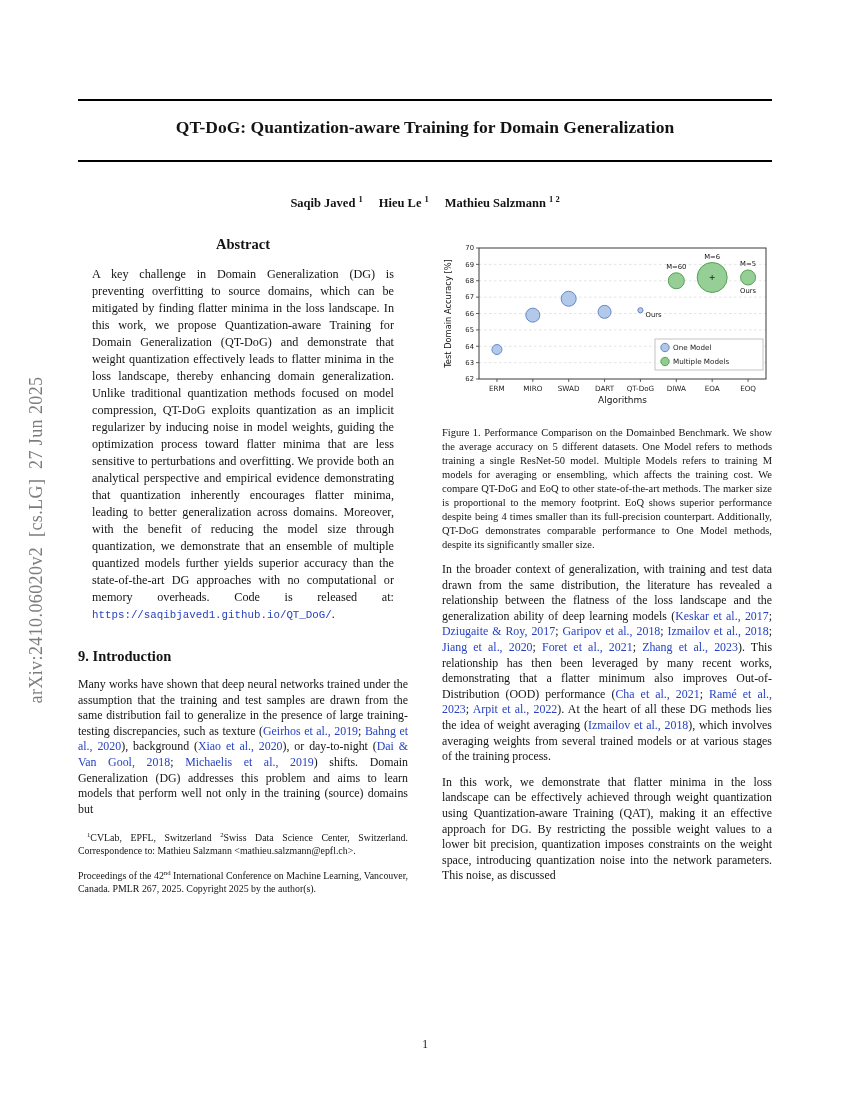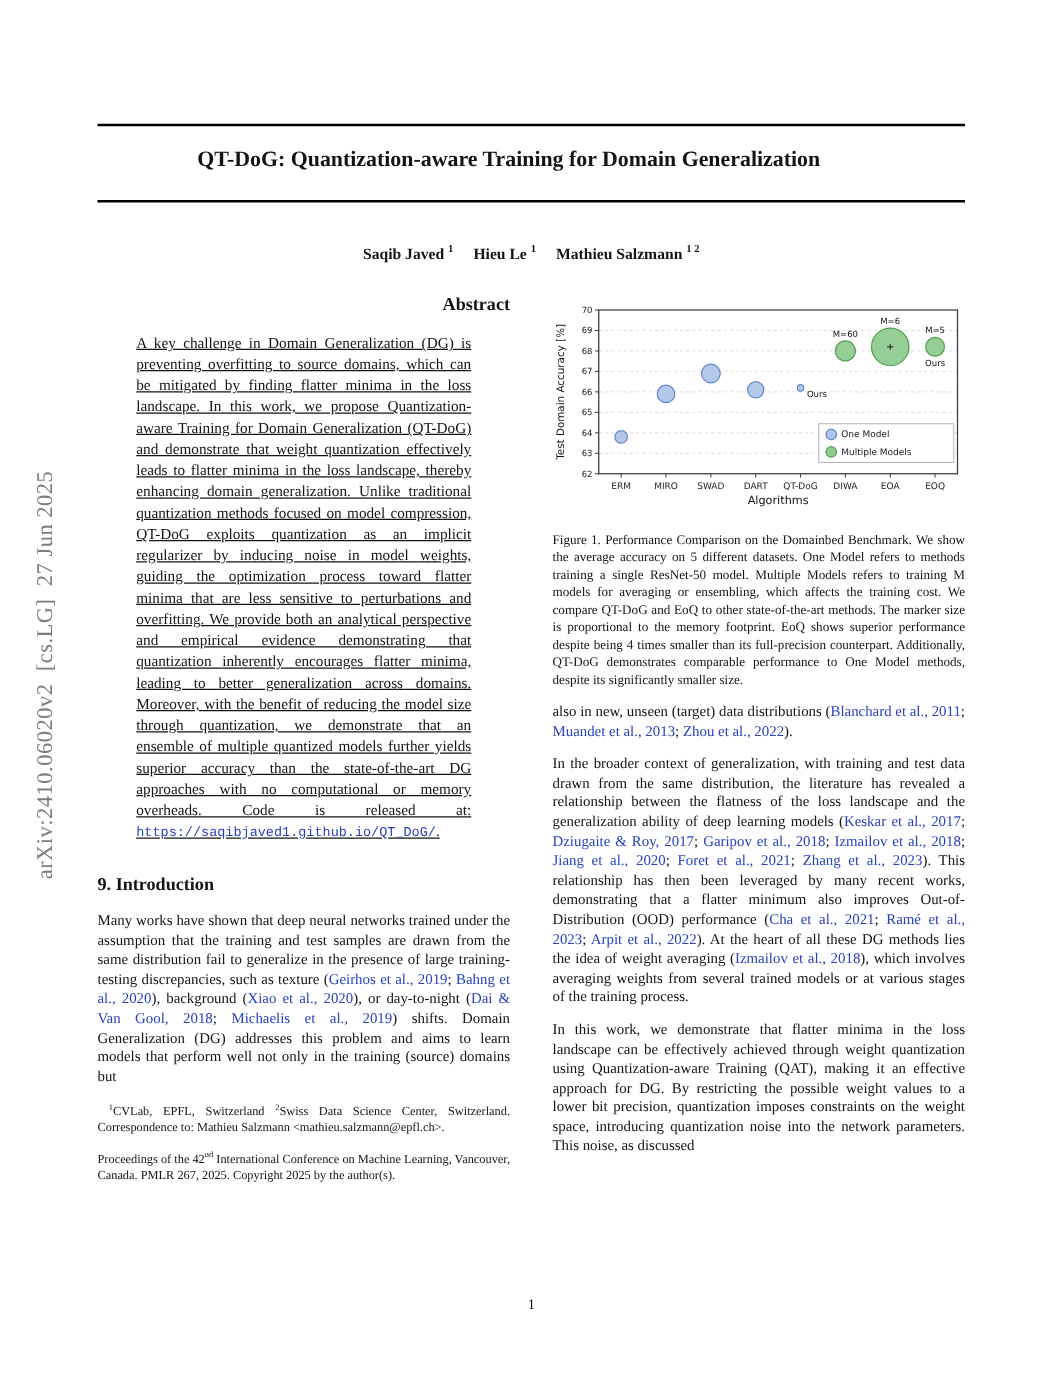--- a/index.html
+++ b/index.html
@@ -3,34 +3,34 @@
 <meta charset="utf-8">
 <style>
   html,body{margin:0;padding:0;background:#ffffff;}
   .page{position:relative;width:850px;height:1100px;background:#ffffff;overflow:hidden;
         font-family:"Liberation Serif",serif;color:#141414;}
   .watermark{position:absolute;left:36px;top:540px;transform:translate(-50%,-50%) rotate(-90deg);
              white-space:pre;font-size:18px;color:#7d7d7d;letter-spacing:.4px;}
   .rule{position:absolute;left:78px;width:694px;height:2px;background:#000;}
   .rule-top{top:99px;}
   .rule-bottom{top:160px;}
-  .paper-title{position:absolute;left:60px;top:117px;width:694px;text-align:center;
+  .paper-title{position:absolute;left:78px;top:117px;width:694px;text-align:center;
                font-weight:bold;font-size:17.5px;}
   .authors-line{position:absolute;left:0;top:196px;width:850px;text-align:center;
                 font-weight:bold;font-size:12.5px;}
   .author{margin:0 8px;text-align:right;}
   .sup{font-size:68%;vertical-align:super;line-height:0;}
   .it{}
   .bd{font-weight:normal;}
   .cite{color:#2742c0;}
   .url{font-family:"Liberation Mono",monospace;color:#2742c0;font-size:10.8px;}
   .col-left{position:absolute;left:78px;top:236px;width:330px;}
   .col-right{position:absolute;left:442px;top:240px;width:330px;}
-  .abstract-heading{text-align:right;font-weight:bold;font-size:14.5px;margin:0 0 13px 0;font-family:Liberation Serif, serif;}
-  .abstract-text{margin:0 31px;text-align:justify;font-size:12.2px;line-height:17px;text-decoration:underline;}
+  .abstract-heading{text-align:center;font-weight:bold;font-size:14.5px;margin:0 0 13px 0;font-family:Liberation Serif, serif;}
+  .abstract-text{margin:0 14px;text-align:justify;font-size:12.2px;line-height:17px;}
   .section-heading{font-size:14.5px;font-weight:bold;margin:24px 0 12px 0;}
   .body-text{text-align:justify;font-size:11.9px;line-height:15.6px;}
   .footnote{margin-top:15px;font-size:9.9px;line-height:12.9px;text-align:justify;text-indent:9px;}
   .proceedings{margin-top:12px;font-size:9.9px;line-height:12.9px;text-align:justify;}
   .figure-chart{width:330px;height:178px;}
   .fig-caption{margin-top:8px;font-size:10.5px;line-height:14px;text-align:justify;}
   .para{margin-top:10px;}
   .page-number{position:absolute;left:0;top:1038px;width:850px;text-align:center;font-size:11.5px;}
 </style>
 </head>
@@ -115,20 +115,19 @@
           <circle cx="306.0625" cy="37.47499999999995" r="7.5" fill="#90cc90" stroke="#55a055" stroke-width="1" fill-opacity="0.95"></circle>
           <text x="306.0625" y="26.47499999999995" text-anchor="middle" font-size="6.8" fill="#111">M=5</text>
           <text x="306.0625" y="52.97499999999995" text-anchor="middle" font-size="6.8" fill="#111">Ours</text>
           <rect x="213" y="99" width="108" height="31" fill="#ffffff" stroke="#b5b5b5" stroke-width="0.8"></rect>
           <circle cx="223" cy="107.5" r="4.2" fill="#aec6e8" stroke="#6688c8" stroke-width="1"></circle>
           <text x="231" y="109.9" font-size="7.2" fill="#222">One Model</text>
           <circle cx="223" cy="121.5" r="4.2" fill="#90cc90" stroke="#55a055" stroke-width="1"></circle>
           <text x="231" y="123.9" font-size="7.2" fill="#222">Multiple Models</text>
         </svg></div>
     <div class="fig-caption"><span class="it">Figure 1.</span><span> </span><span class="bd">Performance Comparison on the Domainbed Benchmark.</span><span> We show the average accuracy on 5 different datasets. </span><span class="it">One Model</span><span> refers to methods training a single ResNet-50 model. </span><span class="it">Multiple Models</span><span> refers to training </span><span class="it">M</span><span> models for averaging or ensembling, which affects the training cost. We compare QT-DoG and EoQ to other state-of-the-art methods. The marker size is proportional to the memory footprint. EoQ shows superior performance despite being 4 times smaller than its full-precision counterpart. Additionally, QT-DoG demonstrates comparable performance to </span><span class="it">One Model</span><span> methods, despite its significantly smaller size.</span></div>
-    <div class="body-text para"><span>also in new, unseen (target) data distributions (</span><span class="cite">Blanchard et al., 2011</span><span>; </span><span class="cite">Muandet et al., 2013</span><span>; </span><span class="cite">Zhou et al., 2022</span><span>).</span></div>
     <div class="body-text para"><span>In the broader context of generalization, with training and test data drawn from the same distribution, the literature has revealed a relationship between the flatness of the loss landscape and the generalization ability of deep learning models (</span><span class="cite">Keskar et al., 2017</span><span>; </span><span class="cite">Dziugaite &amp; Roy, 2017</span><span>; </span><span class="cite">Garipov et al., 2018</span><span>; </span><span class="cite">Izmailov et al., 2018</span><span>; </span><span class="cite">Jiang et al., 2020</span><span>; </span><span class="cite">Foret et al., 2021</span><span>; </span><span class="cite">Zhang et al., 2023</span><span>). This relationship has then been leveraged by many recent works, demonstrating that a flatter minimum also improves Out-of-Distribution (OOD) performance (</span><span class="cite">Cha et al., 2021</span><span>; </span><span class="cite">Ramé et al., 2023</span><span>; </span><span class="cite">Arpit et al., 2022</span><span>). At the heart of all these DG methods lies the idea of weight averaging (</span><span class="cite">Izmailov et al., 2018</span><span>), which involves averaging weights from several trained models or at various stages of the training process.</span></div>
     <div class="body-text para"><span>In this work, we demonstrate that flatter minima in the loss landscape can be effectively achieved through weight quantization using Quantization-aware Training (QAT), making it an effective approach for DG. By restricting the possible weight values to a lower bit precision, quantization imposes constraints on the weight space, introducing quantization noise into the network parameters. This noise, as discussed</span></div>
   </div>
 
   <div class="page-number">1</div>
 
 </div>
 
 </body></html>

